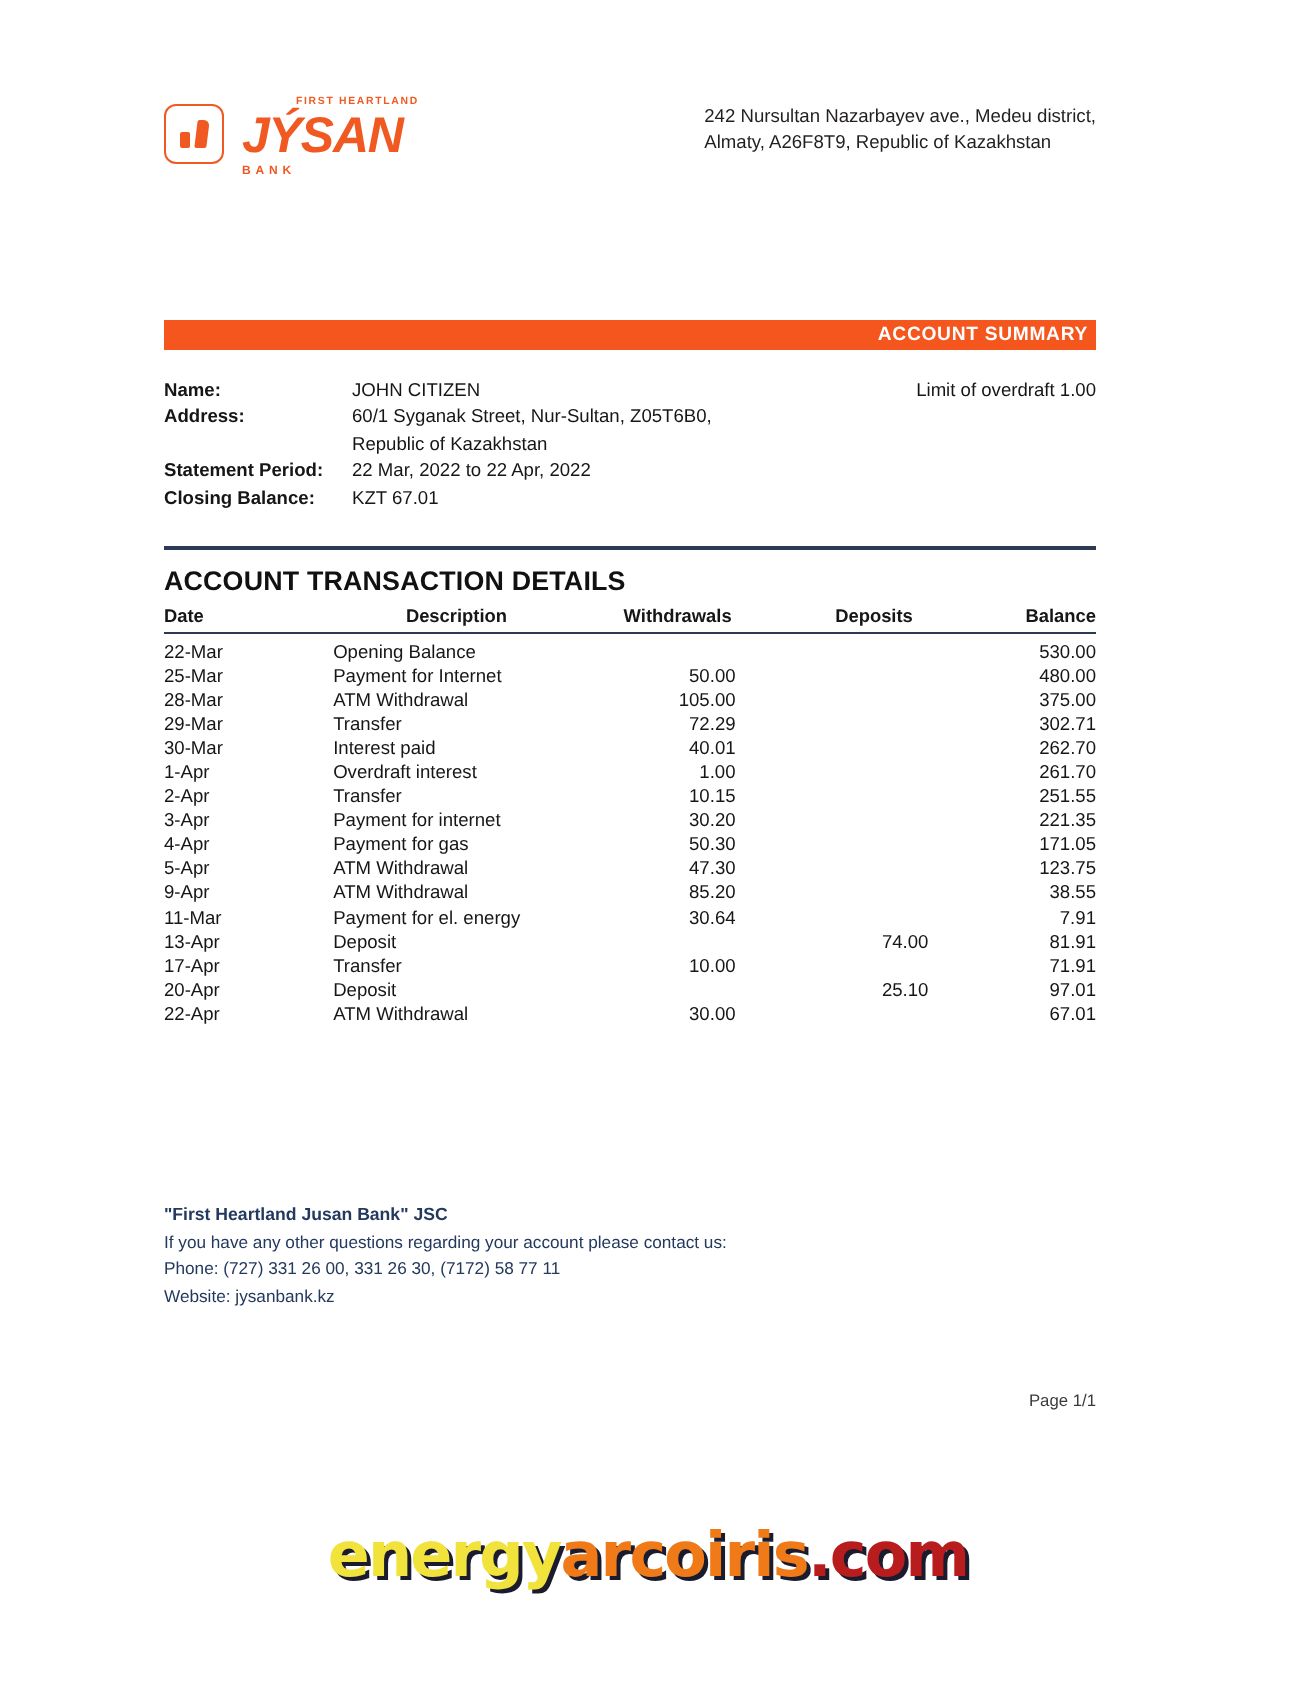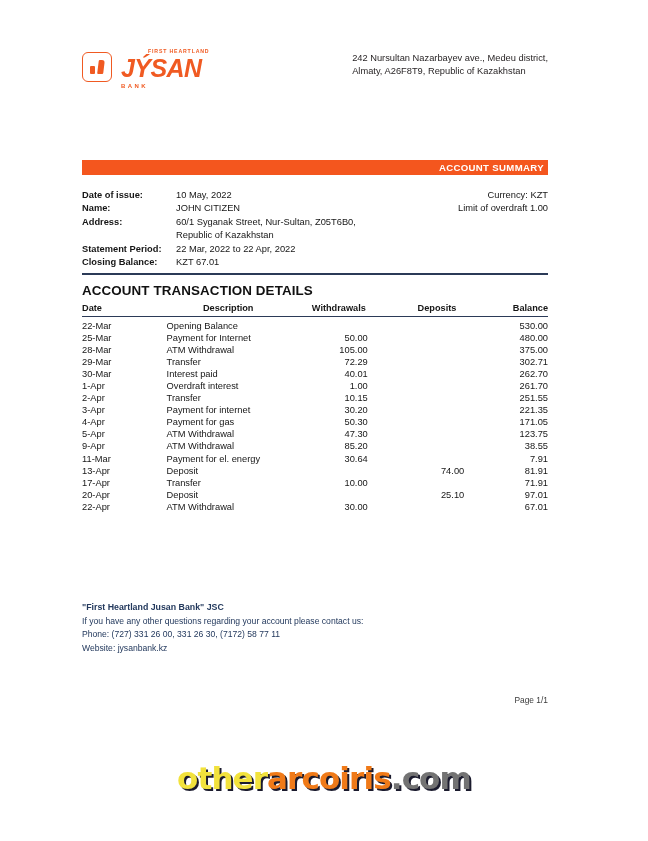--- a/index.html
+++ b/index.html
@@ -247,21 +247,21 @@
     font-weight: bold;
     letter-spacing: -0.9px;
     font-family: "DejaVu Sans", sans-serif;
     white-space: nowrap;
   }
   .watermark span {
     text-shadow: 2px 2px 0 #1b1b2e;
   }
   .wm-1 { color: #f2e23c; }
   .wm-2 { color: #f07a18; }
-  .wm-3 { color: #737373; }
+  .wm-3 { color: #b91c1c; }
 </style>
 </head>
 <body>
 
 <div class="page">
 
   <div class="header">
     <div class="logo-block">
       <div class="logo-mark">
         <div class="bar-a"></div>
@@ -280,25 +280,20 @@
   </div>
 
   <div class="summary-band">
     <div class="summary-band-label">ACCOUNT SUMMARY</div>
   </div>
 
   <div class="summary">
     <table>
       <tbody>
         <tr>
-          <td class="sum-label">Date of issue:</td>
-          <td class="sum-value">10 May, 2022</td>
-          <td class="sum-right">Currency: KZT</td>
-        </tr>
-        <tr>
           <td class="sum-label">Name:</td>
           <td class="sum-value">JOHN CITIZEN</td>
           <td class="sum-right">Limit of overdraft 1.00</td>
         </tr>
         <tr>
           <td class="sum-label">Address:</td>
           <td class="sum-value">60/1 Syganak Street, Nur-Sultan, Z05T6B0,</td>
           <td class="sum-right"></td>
         </tr>
         <tr>
@@ -455,16 +450,16 @@
   <div class="footer">
     <div class="f-bold">"First Heartland Jusan Bank" JSC</div>
     <div>If you have any other questions regarding your account please contact us:</div>
     <div>Phone: (727) 331 26 00, 331 26 30, (7172) 58 77 11</div>
     <div>Website: jysanbank.kz</div>
   </div>
 
   <div class="page-num">Page 1/1</div>
 
   <div class="watermark">
-    <span class="wm-1">other</span><span class="wm-2">arcoiris</span><span class="wm-3">.com</span>
+    <span class="wm-1">energy</span><span class="wm-2">arcoiris</span><span class="wm-3">.com</span>
   </div>
 
 </div>
 
 </body></html>

